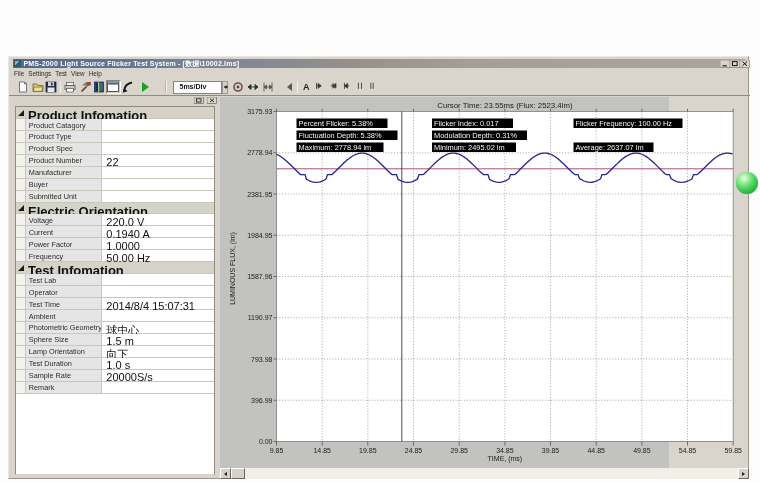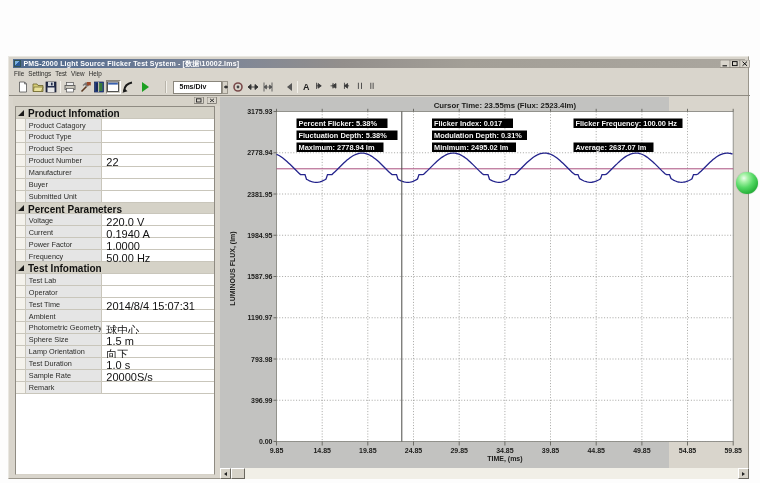--- a/index.html
+++ b/index.html
@@ -19,26 +19,26 @@
 #spin:before{content:"";position:absolute;left:1px;top:1.5px;border:2px solid transparent;border-bottom:3px solid #333;}
 #spin:after{content:"";position:absolute;left:1px;bottom:1.5px;border:2px solid transparent;border-top:3px solid #333;}
 
 #tbline{left:0;top:37.5px;width:741px;height:1.5px;background:#8f8b82;}
 
 #phead{left:4px;top:39.5px;width:207px;height:9px;background:#d6d2c8;}
 #pgrid{left:5.5px;top:49px;width:200px;height:369px;background:#fff;border:1px solid #8f8b82;border-bottom-color:#d6d2c8;overflow:hidden;}
 .prow{position:relative;width:100%;height:11.95px;border-bottom:0.8px solid #c9c6bb;background:#fff;}
 .phead{background:#d5d2c7;}
 .tri{position:absolute;left:2px;top:2.5px;width:0;height:0;border-left:6px solid transparent;border-bottom:6px solid #1a1a1a;}
-.hl{position:absolute;left:12.5px;top:1.1px;font-size:10px;font-weight:bold;color:#111;}
+.hl{position:absolute;left:12.5px;top:1.1px;font-size:13px;font-weight:bold;color:#111;}
 .pgut{position:absolute;left:0;top:0;width:10px;height:100%;background:#f4f2ec;border-right:0.8px solid #c9c6bb;}
 .plab{position:absolute;left:10.8px;top:0;width:75.7px;height:100%;background:#e5e5e5;border-right:0.8px solid #c9c6bb;font-size:7.3px;color:#2b2b28;padding:1.6px 0 0 2.5px;white-space:nowrap;overflow:hidden;}
 .pval{position:absolute;left:87.3px;top:0;right:0;height:100%;font-size:11px;color:#111;padding:1.6px 0 0 3.5px;white-space:nowrap;}
 
-#chart{left:210.5px;top:39.5px;width:449px;height:371px;background:#c2c2c0;font-weight:bold;}
+#chart{left:210.5px;top:39.5px;width:449px;height:371px;background:#c2c2c0;}
 .gd{stroke:#8f8f8c;stroke-width:0.8;stroke-dasharray:1,1.8;fill:none;}
 .tk{stroke:#55554f;stroke-width:0.8;}
 .tl{font-family:"Liberation Sans",sans-serif;font-size:7px;fill:#1c1c1a;}
 .bt{font-family:"Liberation Sans",sans-serif;font-size:7.4px;fill:#f4f4f4;white-space:pre;}
 
 #hscroll{left:210.5px;top:410.5px;width:529px;height:11px;background:#f1efe7;}
 .sbtn{position:absolute;top:0;width:11px;height:11px;background:#d6d2c8;border:1px solid #fff;border-right-color:#6a675f;border-bottom-color:#6a675f;}
 .arr{position:absolute;top:3px;border:2.6px solid transparent;}
 #thumb{position:absolute;left:11px;top:0;width:14px;height:11px;background:#d6d2c8;border:1px solid #fff;border-right-color:#6a675f;border-bottom-color:#6a675f;}
 #ball{left:727px;top:114.8px;width:22px;height:22px;border-radius:50%;background:radial-gradient(circle at 36% 28%,#ecfdec 0,#a8f2a8 18%,#55d965 45%,#2ab43d 72%,#1f9230 100%);box-shadow:0 0 1px rgba(60,110,60,.6);}
@@ -180,21 +180,21 @@
           <div class="plab">Buyer</div>
           <div class="pval"></div>
         </div>
         <div class="prow">
           <div class="pgut"></div>
           <div class="plab">Submitted Unit</div>
           <div class="pval"></div>
         </div>
         <div class="prow phead">
           <span class="tri"></span>
-          <span class="hl">Percent Parameters</span>
+          <span class="hl">Electric Orientation</span>
         </div>
         <div class="prow">
           <div class="pgut"></div>
           <div class="plab">Voltage</div>
           <div class="pval">220.0 V</div>
         </div>
         <div class="prow">
           <div class="pgut"></div>
           <div class="plab">Current</div>
           <div class="pval">0.1940 A</div>

